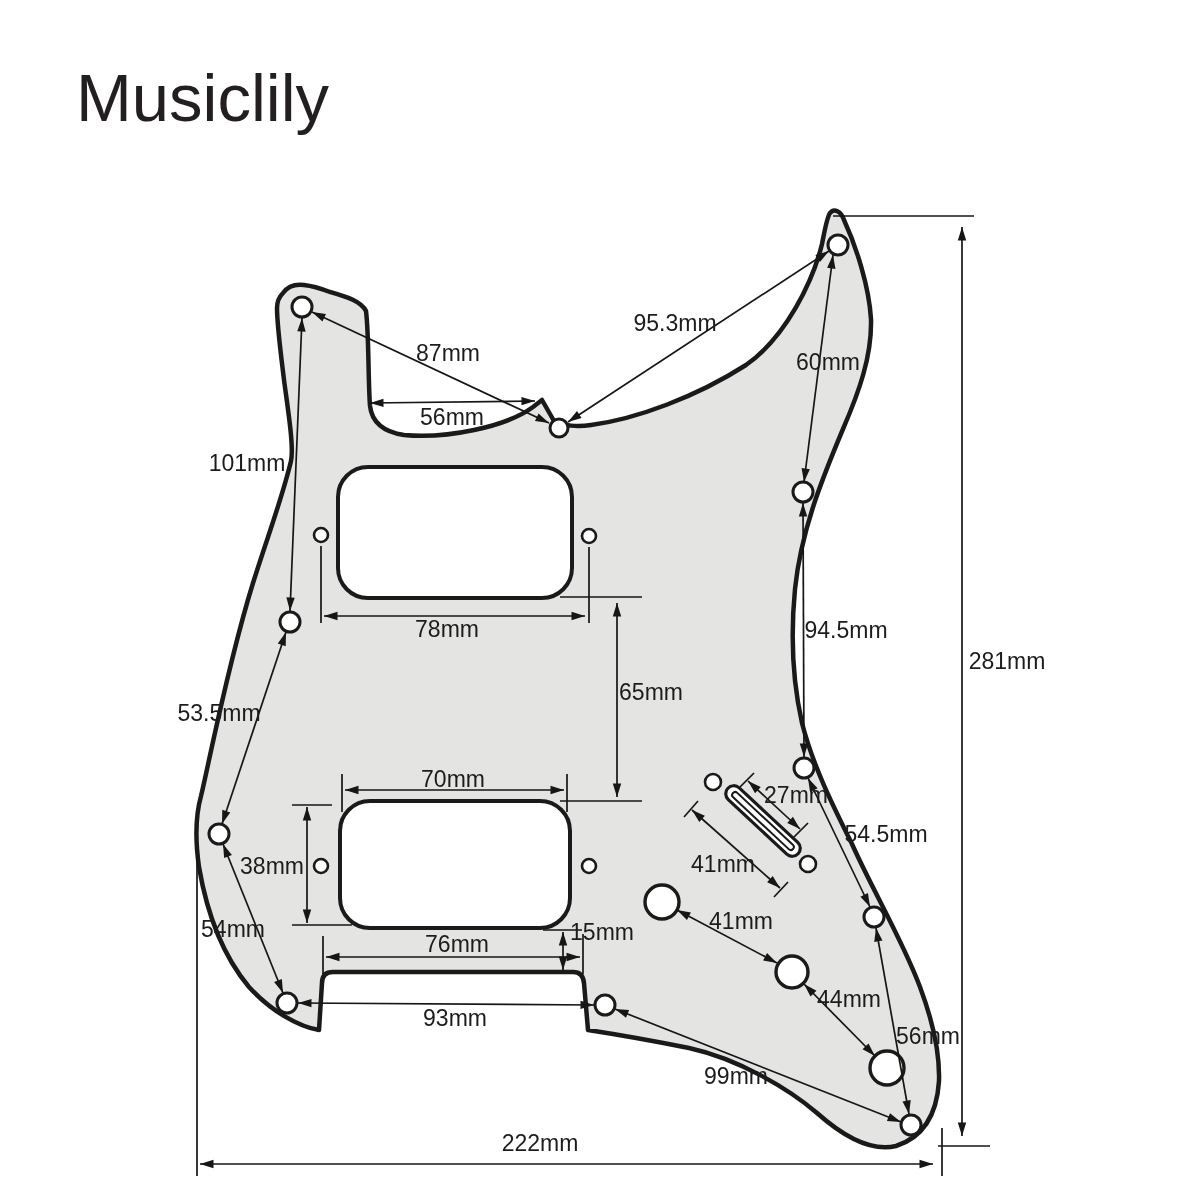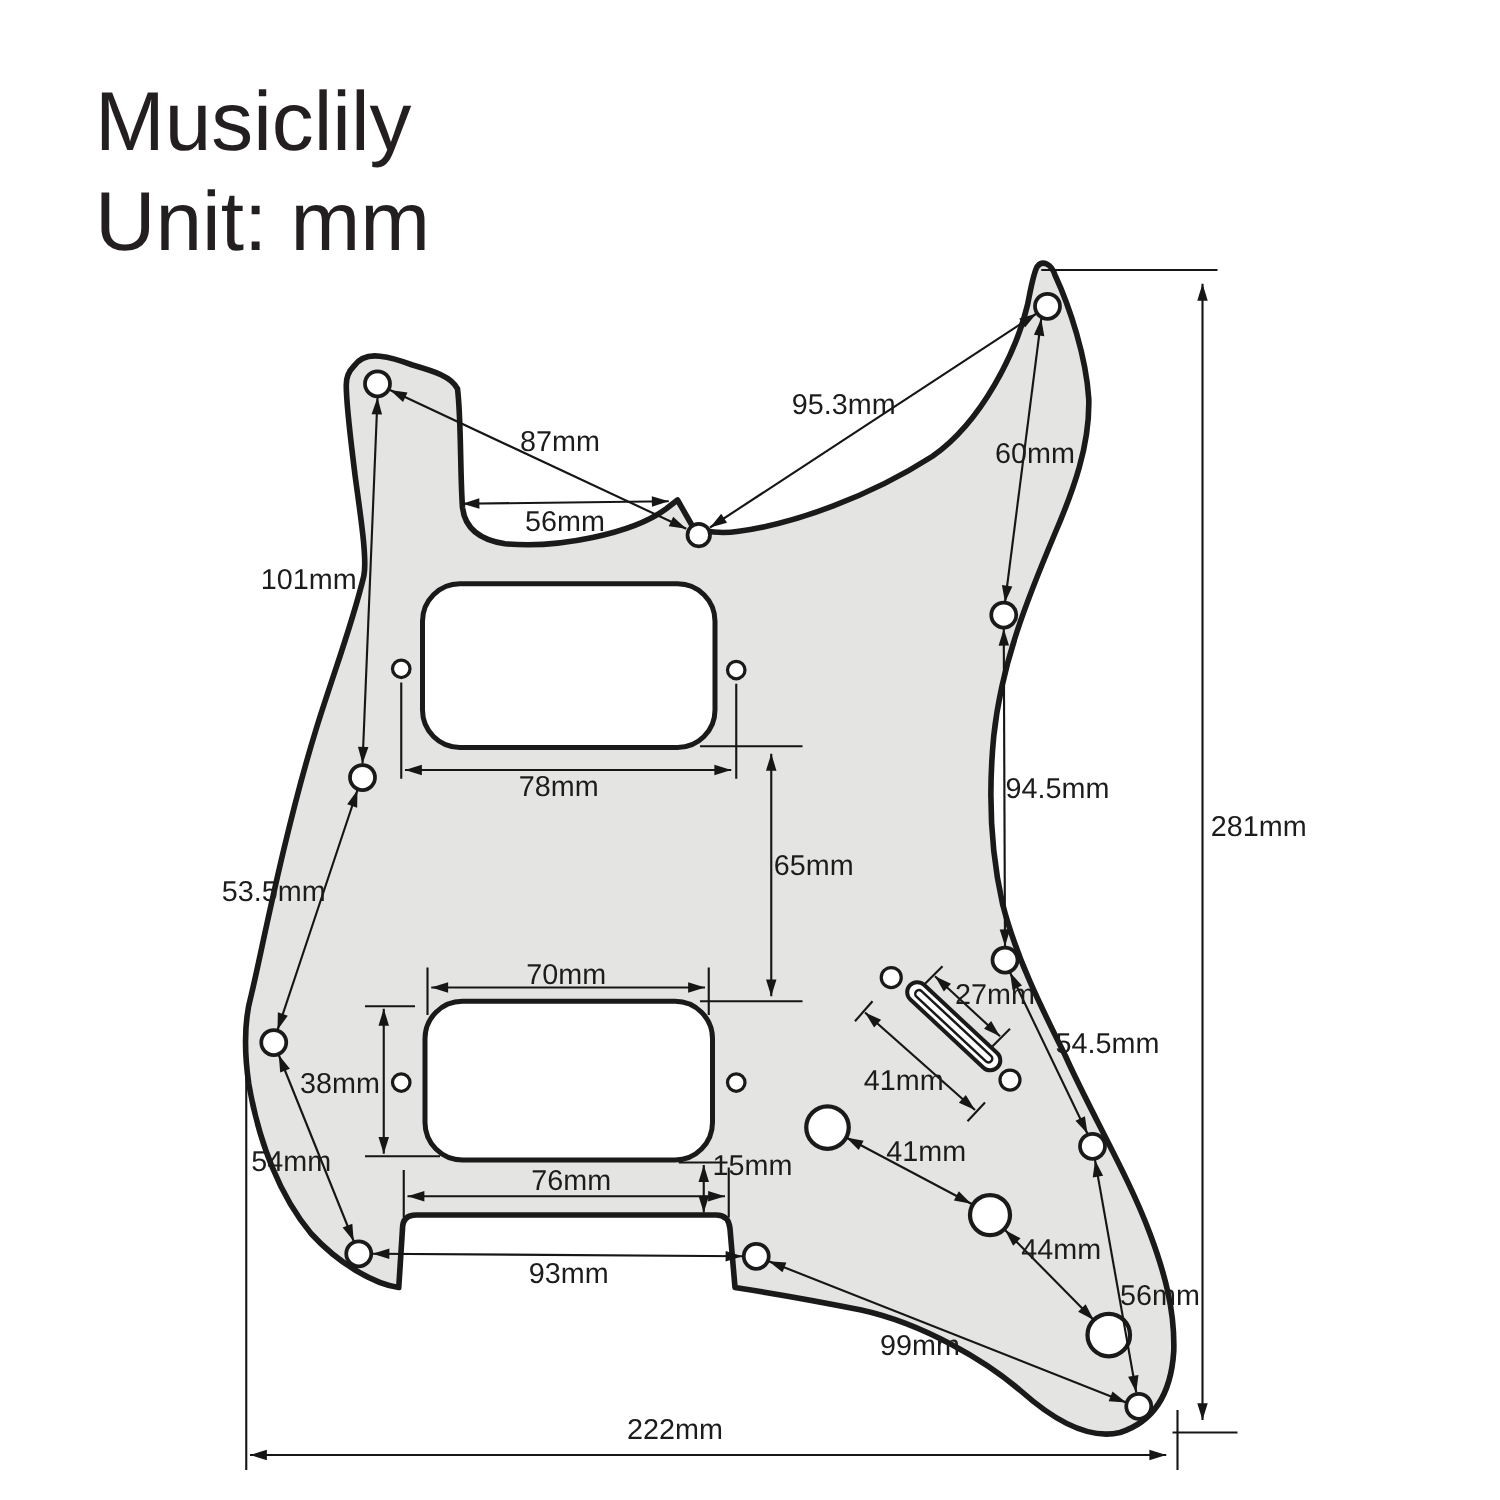--- a/index.html
+++ b/index.html
@@ -10,21 +10,21 @@
   svg{position:absolute;left:0;top:0;}
   .dim{stroke:#161616;stroke-width:1.7;fill:none;}
   .tick{stroke:#161616;stroke-width:1.7;fill:none;}
   .lbl{fill:#1c1c1c;font-size:23px;font-family:"Liberation Sans", sans-serif;}
 </style>
 </head>
 <body>
 
 <div class="stage">
 
-  <div class="title-block"><span>Musiclily</span><br><span>Unit: mm</span></div>
+  <div class="title-block"><span>Musiclily</span><br></div>
 
   <svg width="1200" height="1200" viewBox="0 0 1200 1200">
     <defs>
       <marker id="ah" viewBox="0 0 15 10" refX="14" refY="5" markerWidth="15" markerHeight="10" markerUnits="userSpaceOnUse" orient="auto-start-reverse">
         <path d="M0.5,0.8 L14,5 L0.5,9.2 Z" fill="#161616"></path>
       </marker>
     </defs>
 
     <path fill="#e4e4e2" stroke="#1a1a1a" stroke-width="4.5" stroke-linejoin="round" d="M 283,293
          C 288,286 296,284 304,285

